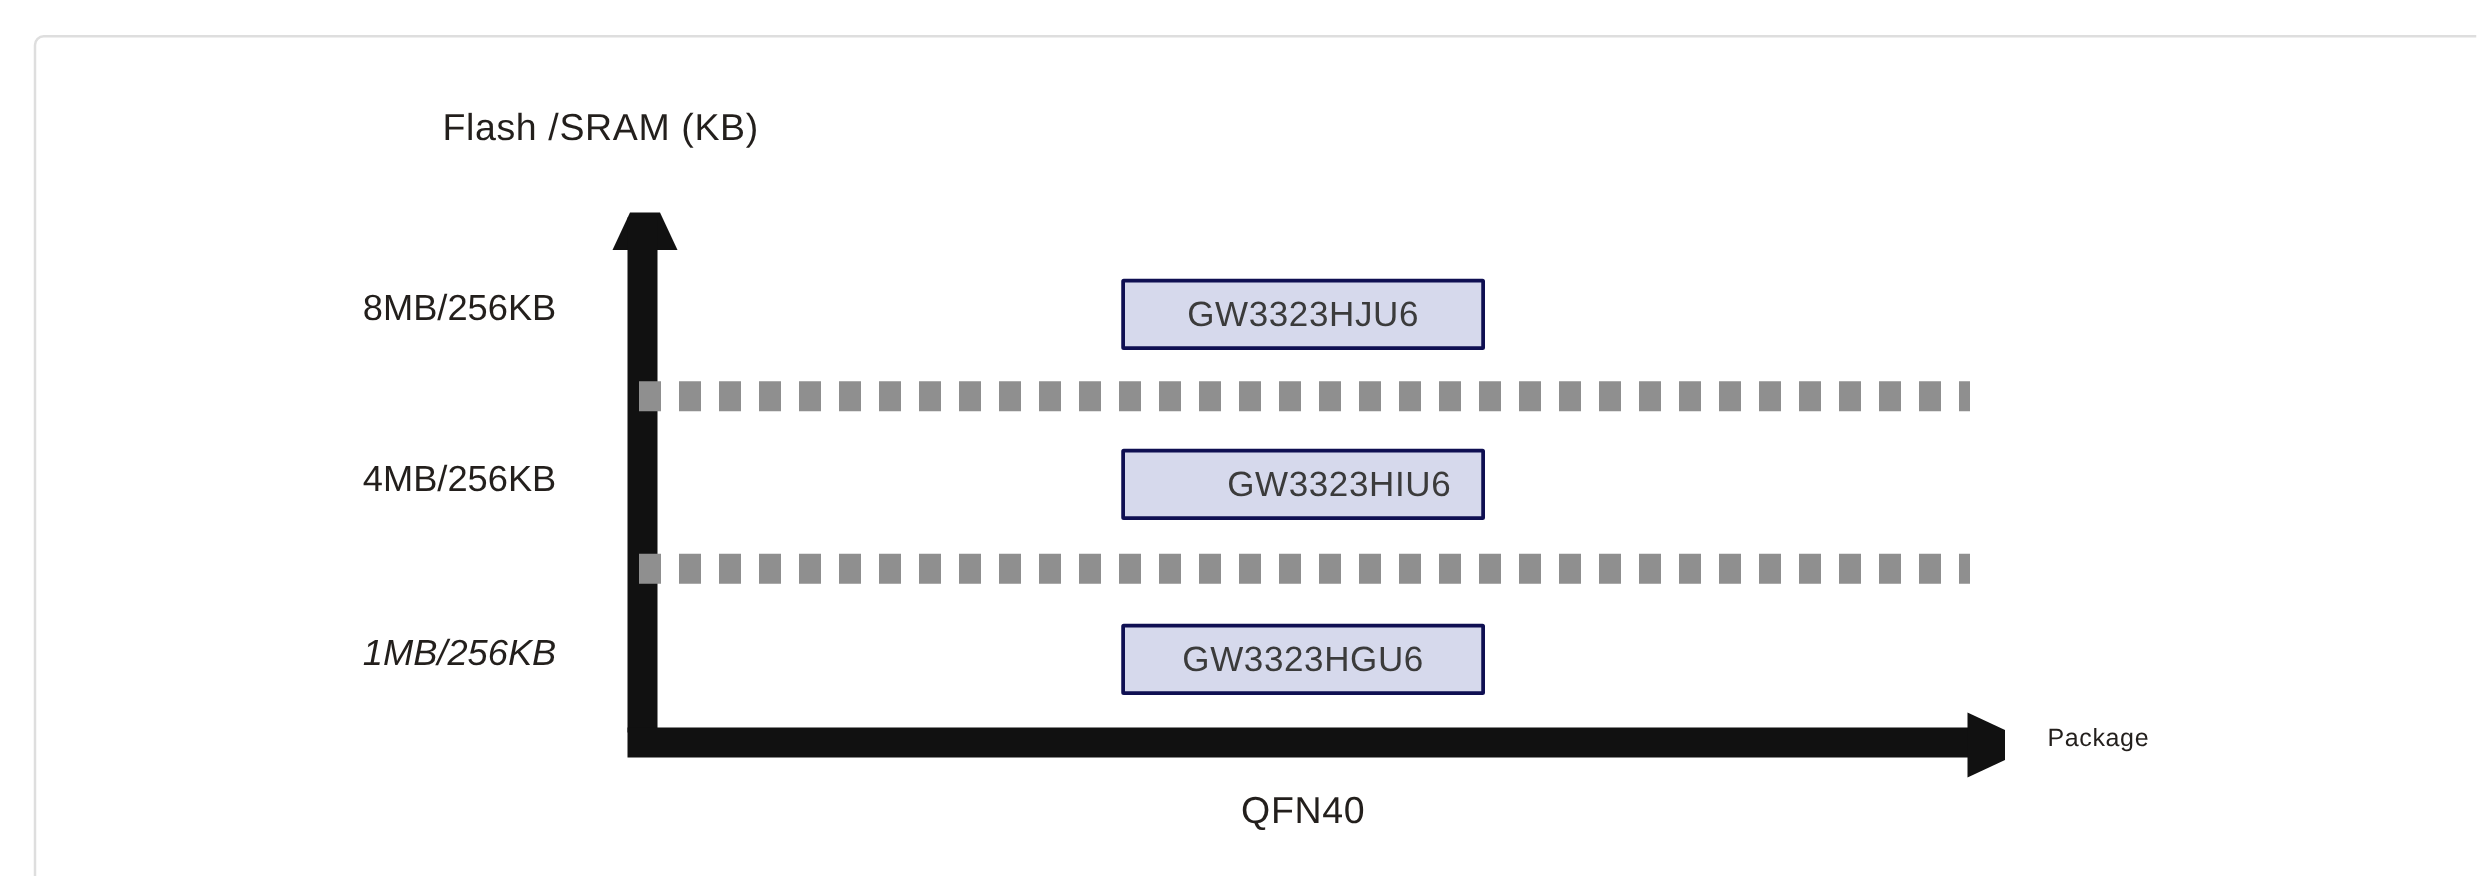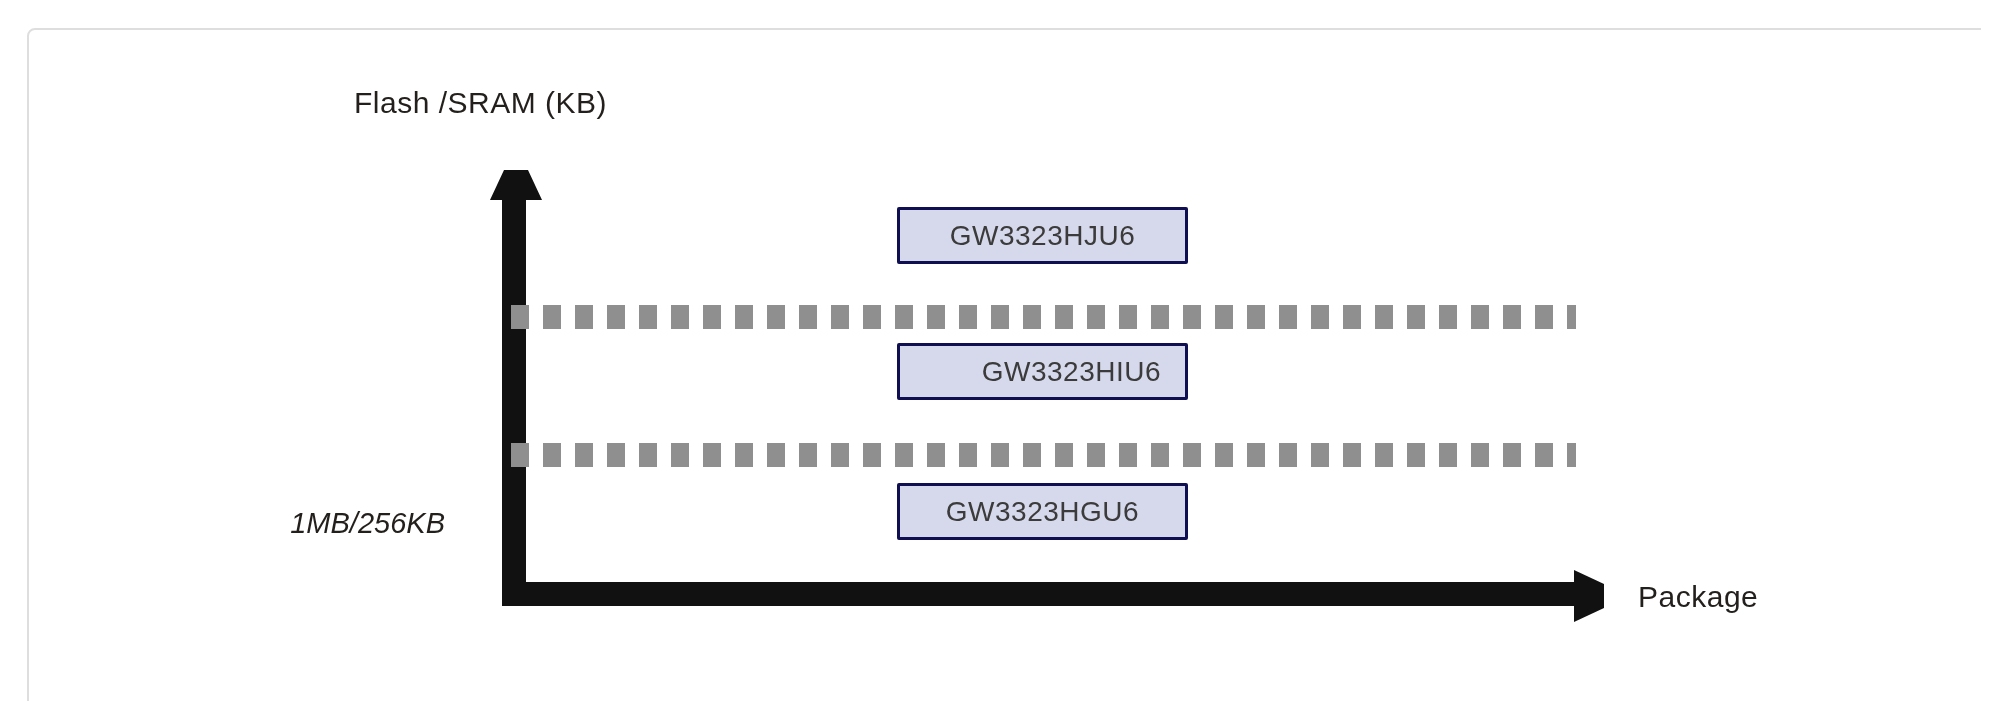--- a/index.html
+++ b/index.html
@@ -68,51 +68,55 @@
   .row-label-2{top:328px;}
   .row-label-3{top:467px;font-style:italic;}
   .part-box{
     position:absolute;left:873px;width:291px;height:57px;
     background:var(--box-fill);
     border:3px solid var(--box-border);
     border-radius:2px;
     display:flex;align-items:center;justify-content:center;
     font-size:28px;color:var(--part-text);
     letter-spacing:.5px;
+    margin-top:16px;
   }
   .part-box-1{top:183px;}
   .part-box-2{top:319px;justify-content:flex-end;}
   .part-box-3{top:459px;}
   .axis-title-x{
     position:absolute;left:1602px;top:544px;
-    font-size:30px;letter-spacing:.5px;white-space:nowrap;
+    font-size:20px;letter-spacing:.5px;white-space:nowrap;
   }
   .x-category{
     position:absolute;left:873px;top:596px;width:291px;
     font-size:30px;text-align:center;letter-spacing:.5px;white-space:nowrap;
   }
 </style>
 </head>
 <body>
 
 <div class="canvas">
 
   <div class="card"></div>
 
   <div class="axis-title-y">Flash /SRAM (KB)</div>
   <div class="y-arrowhead"></div>
   <div class="y-axis-line"></div>
 
   <div class="x-axis-line"></div>
   <div class="x-arrowhead"></div>
   <div class="axis-title-x">Package</div>
+  <div class="x-category">QFN40</div>
 
   <div class="dashed-line dash-1"></div>
   <div class="dashed-line dash-2"></div>
 
+  <div class="row-label row-label-1">8MB/256KB</div>
+  <div class="row-label row-label-2">4MB/256KB</div>
   <div class="row-label row-label-3">1MB/256KB</div>
 
   <div class="part-box part-box-1">
     <span>GW3323HJU6</span>
   </div>
   <div class="part-box part-box-2">
     <span>GW3323HIU6</span>
   </div>
   <div class="part-box part-box-3">
     <span>GW3323HGU6</span>

